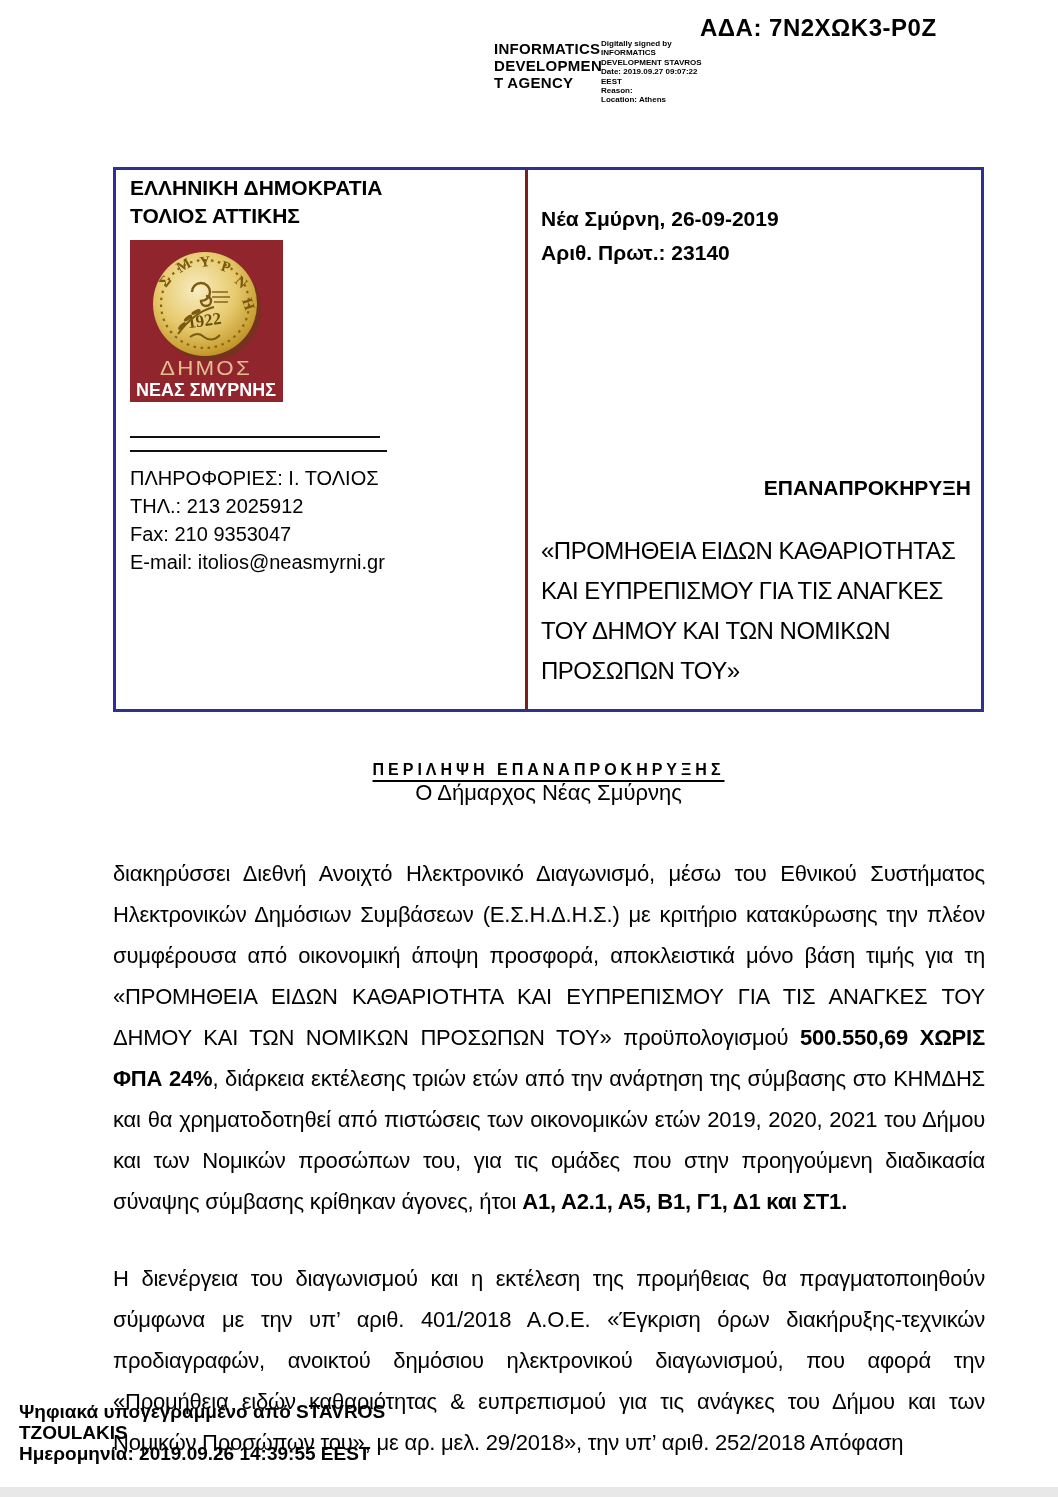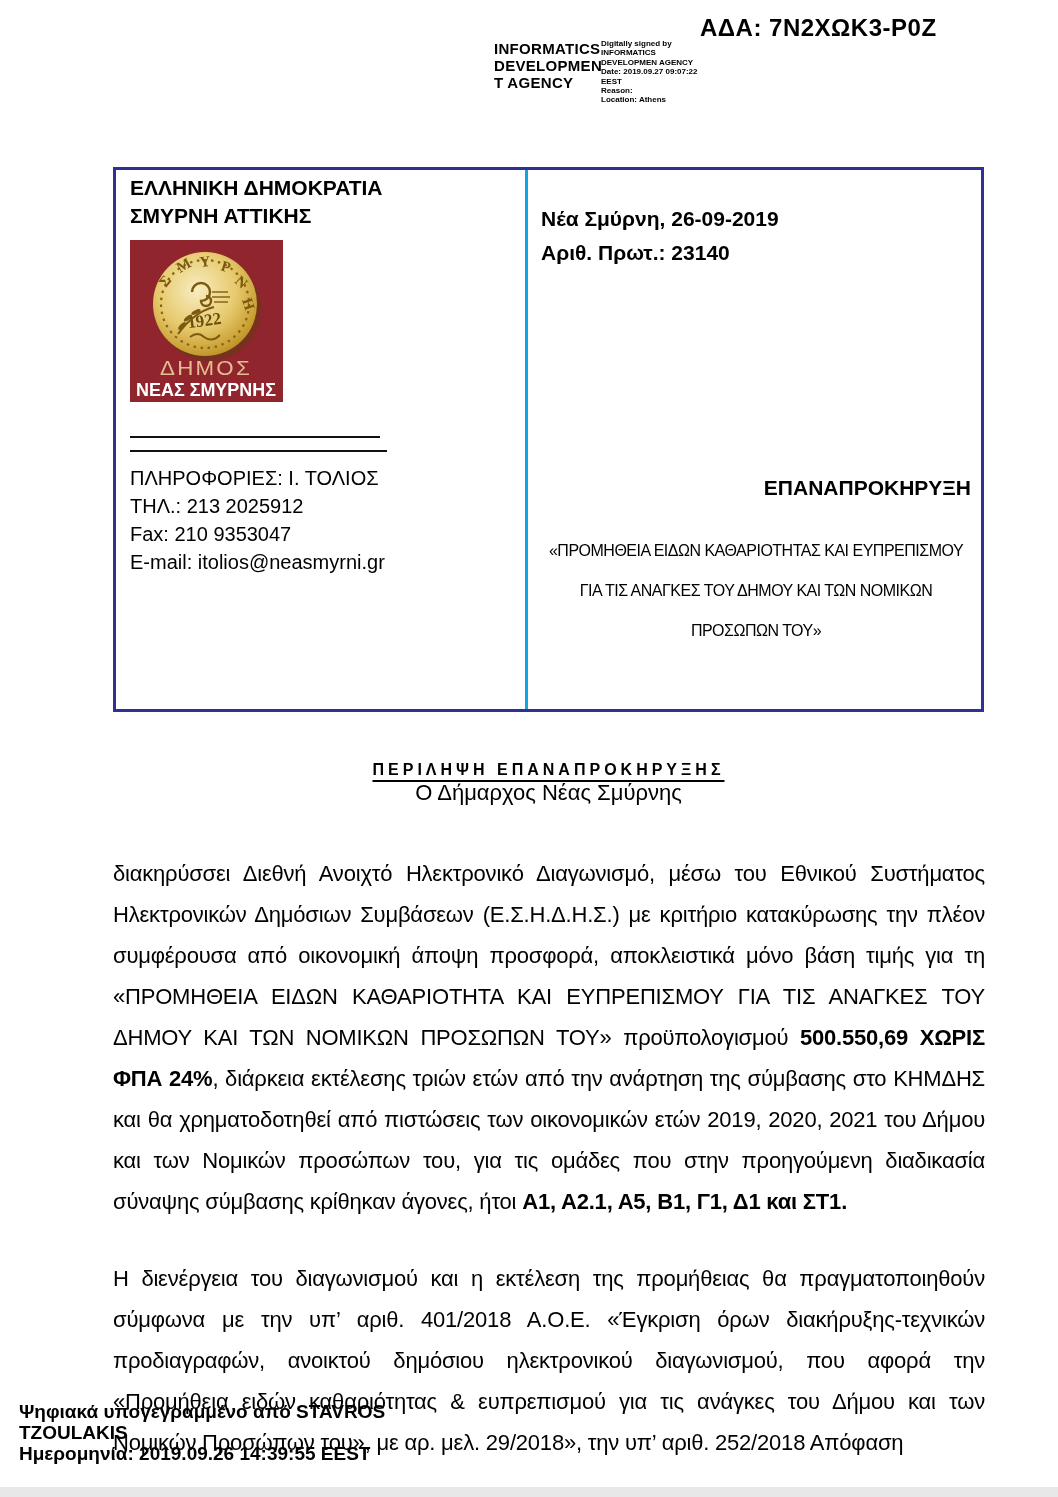--- a/index.html
+++ b/index.html
@@ -8,39 +8,39 @@
 
   .ada{position:absolute;left:700px;top:14px;font-size:24px;font-weight:700;letter-spacing:.5px;}
 
   .stamp-agency{position:absolute;left:494px;top:40px;font-size:15px;font-weight:700;
                 line-height:17px;letter-spacing:.3px;}
   .stamp-details{position:absolute;left:601px;top:39px;font-size:8px;font-weight:700;
                  line-height:9.4px;filter:blur(.35px);}
 
   .htable{position:absolute;left:113px;top:167px;width:871px;height:545px;
           border:3px solid #2e3192;box-sizing:border-box;display:flex;}
-  .cell-left{width:412px;box-sizing:border-box;border-right:3px solid #0ea5e9;
+  .cell-left{width:412px;box-sizing:border-box;border-right:3px solid #7f1d1d;
              padding:4px 12px 0 14px;}
   .cell-right{flex:1;box-sizing:border-box;padding:32px 10px 0 13px;}
 
   .auth-line{font-size:21px;font-weight:700;line-height:28px;}
 
   .logo-svg{display:block;margin-top:10px;}
 
   .rule{height:0;border-top:2px solid #111;width:250px;}
   .rule1{margin-top:34px;}
   .rule2{margin-top:12px;width:257px;}
   .dept{margin-top:12px;}
   .dept-line{font-size:21px;font-weight:700;line-height:29px;}
   .contact{margin-top:12px;}
   .contact-line{font-size:20px;line-height:28px;}
 
   .meta-line{font-size:21px;font-weight:700;line-height:34px;}
   .subject-title{margin-top:206px;text-align:right;font-size:21px;font-weight:700;}
-  .subject-quote{margin-top:31px;text-align:center;font-size:16px;line-height:40px;
+  .subject-quote{margin-top:31px;text-align:left;font-size:24px;line-height:40px;
                  letter-spacing:-.5px;}
 
   .body-heading{position:absolute;left:113px;top:761px;width:871px;text-align:center;
                 font-size:16px;font-weight:700;letter-spacing:4px;text-decoration:underline;
                 text-decoration-thickness:2px;text-underline-offset:5px;}
   .body-subheading{position:absolute;left:113px;top:780px;width:871px;text-align:center;
                    font-size:22px;}
   .paragraphs{position:absolute;left:113px;top:853px;width:872px;font-size:22px;
               line-height:41px;text-align:justify;letter-spacing:-.2px;}
   .para{margin:0;}
@@ -59,32 +59,32 @@
 
   <div class="stamp-agency">
     <div>INFORMATICS</div>
     <div>DEVELOPMEN</div>
     <div>T AGENCY</div>
   </div>
 
   <div class="stamp-details">
     <div>Digitally signed by</div>
     <div>INFORMATICS</div>
-    <div>DEVELOPMEN AGENCY</div>
+    <div>DEVELOPMENT STAVROS</div>
     <div>Date: 2019.09.27 09:07:22</div>
     <div>EEST</div>
     <div>Reason:</div>
     <div>Location: Athens</div>
   </div>
 
   <div class="htable">
 
     <div class="cell-left">
       <div class="auth-line">ΕΛΛΗΝΙΚΗ ΔΗΜΟΚΡΑΤΙΑ</div>
-      <div class="auth-line">ΣΜΥΡΝΗ ΑΤΤΙΚΗΣ</div>
+      <div class="auth-line">ΤΟΛΙΟΣ ΑΤΤΙΚΗΣ</div>
 
       <svg class="logo-svg" width="153" height="162" viewBox="0 0 153 162" xmlns="http://www.w3.org/2000/svg">
         <defs>
           <radialGradient id="goldg" cx="42%" cy="36%" r="75%">
             <stop offset="0%" stop-color="#f8edc2"></stop>
             <stop offset="50%" stop-color="#e7ca6e"></stop>
             <stop offset="82%" stop-color="#c79d30"></stop>
             <stop offset="100%" stop-color="#a37c1e"></stop>
           </radialGradient>
         </defs>

